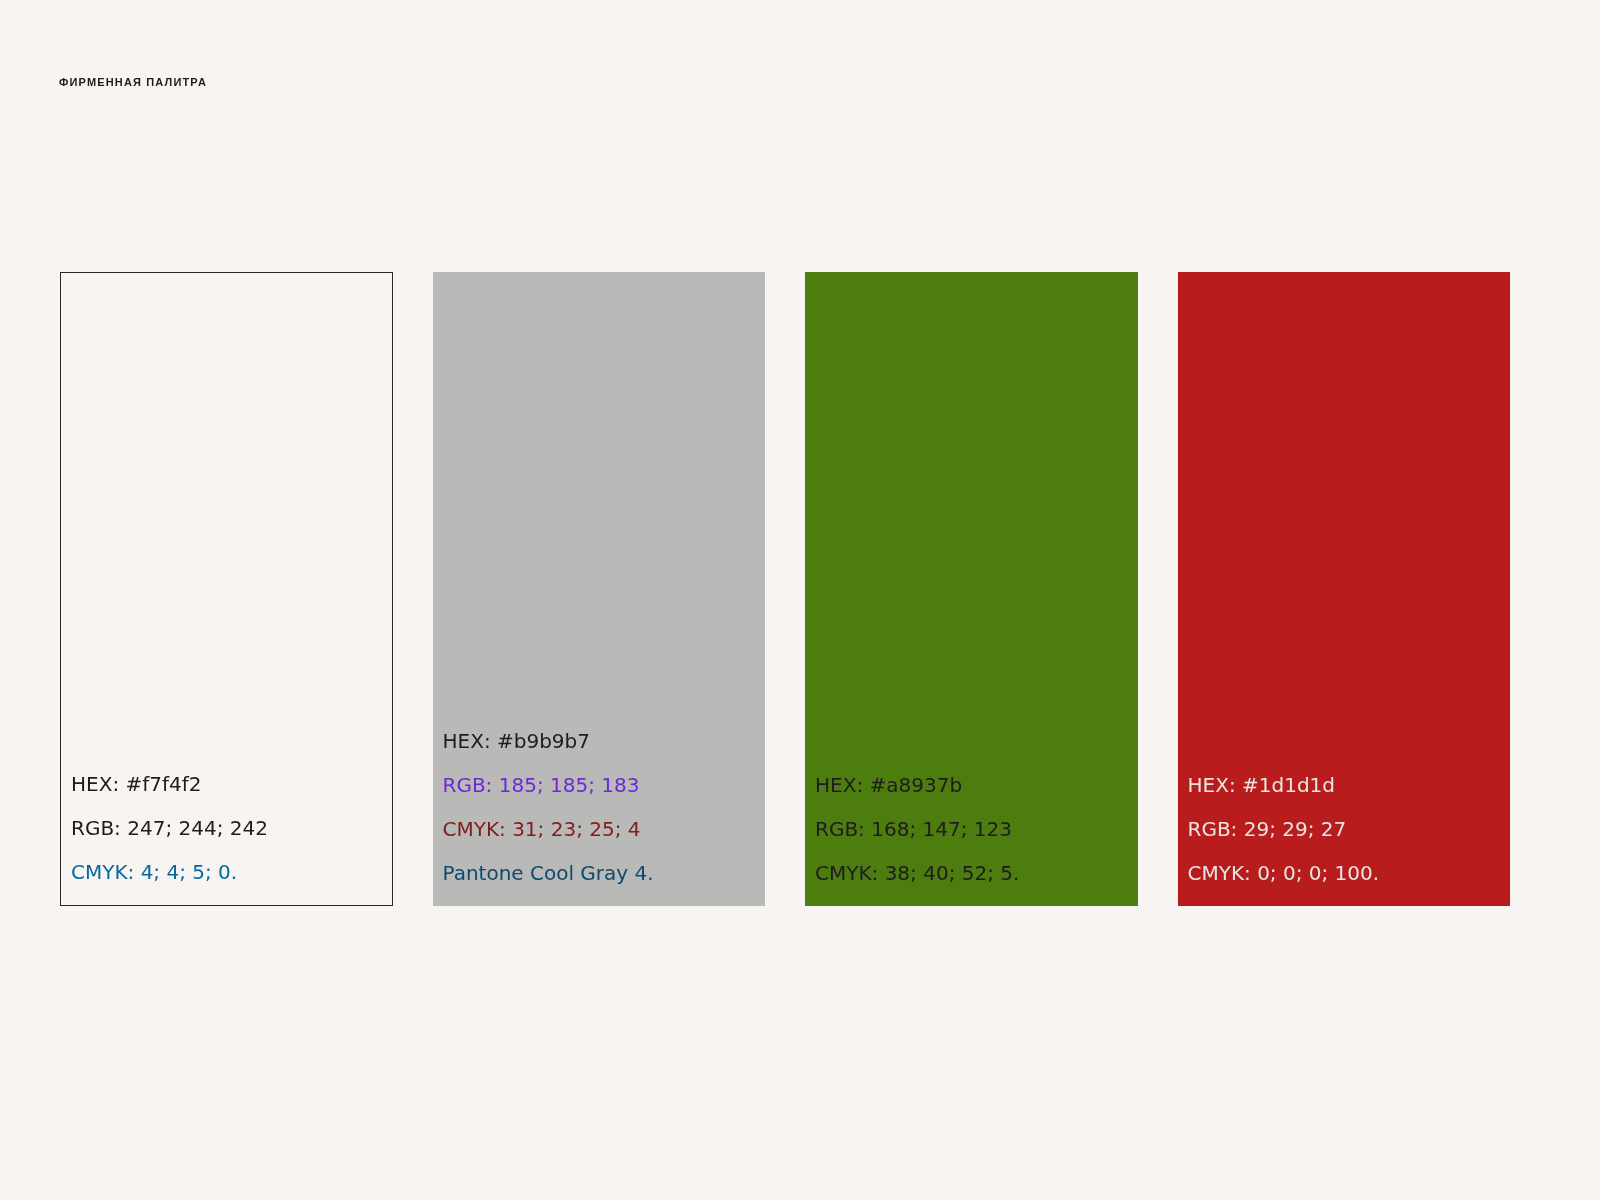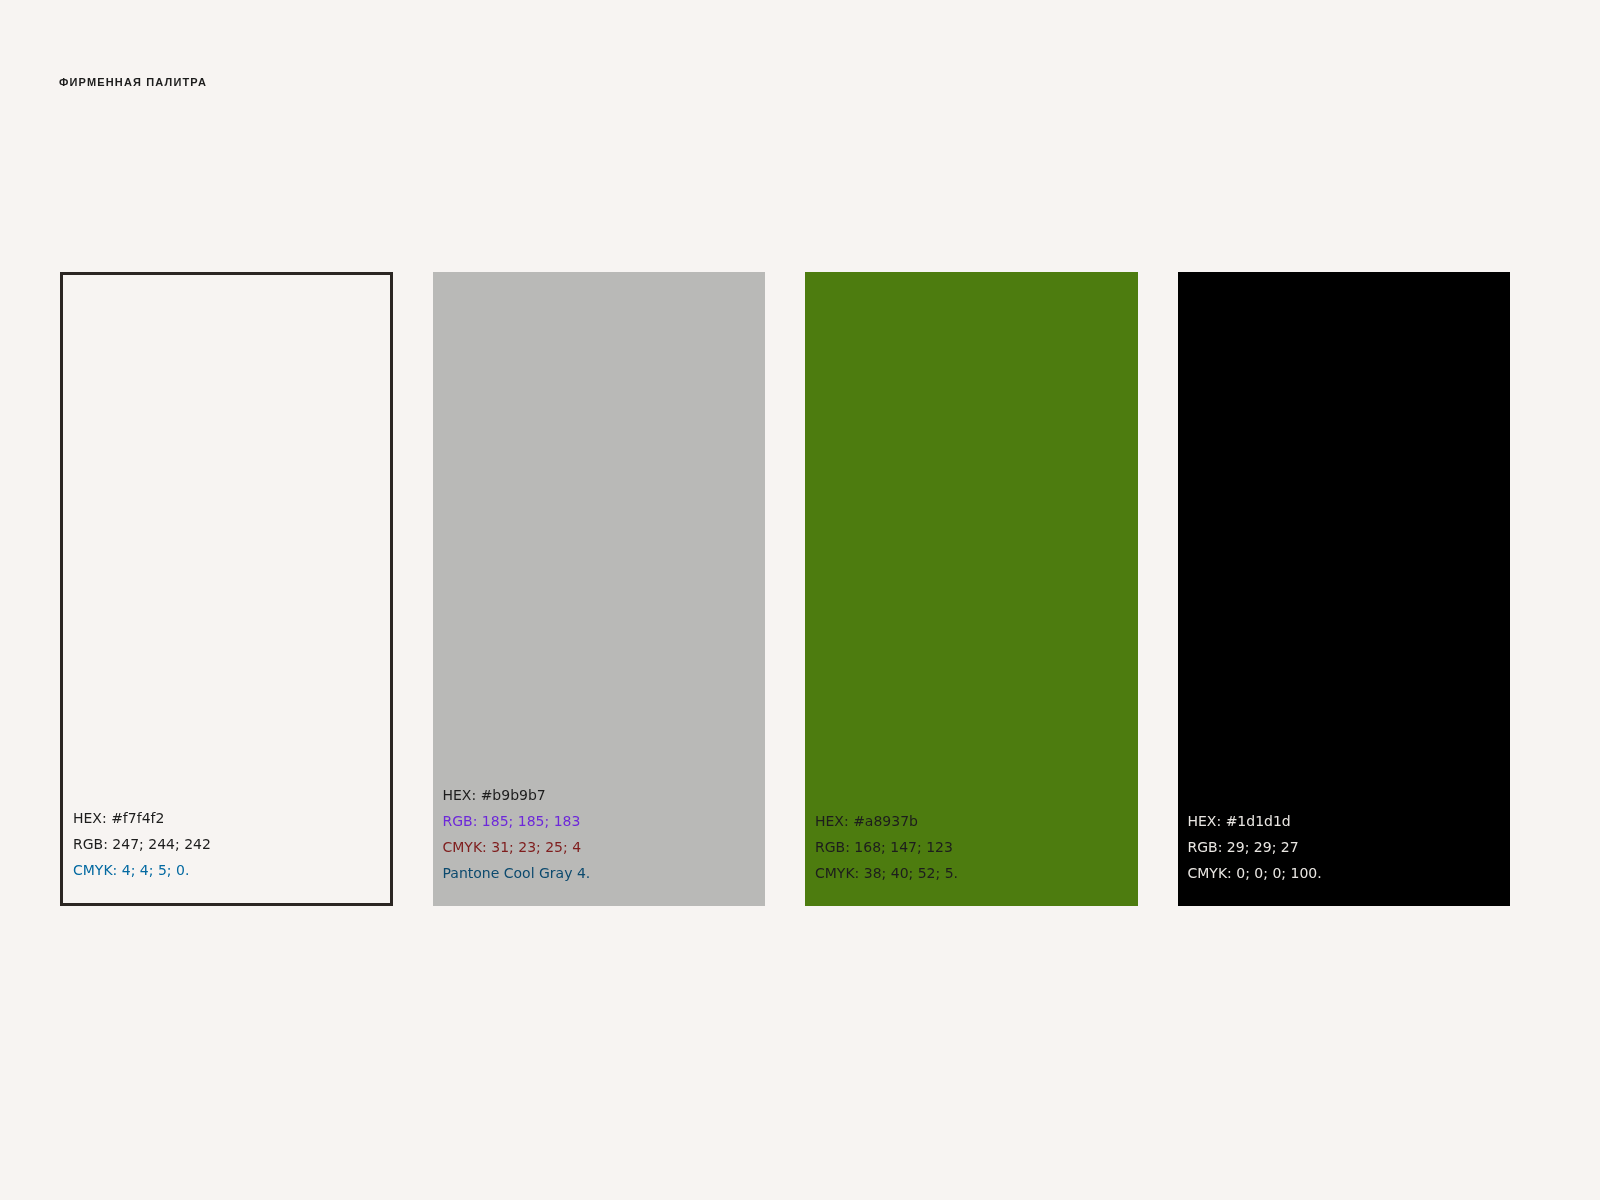--- a/index.html
+++ b/index.html
@@ -42,33 +42,34 @@
     width: 333px;
     height: 634px;
     box-sizing: border-box;
     display: flex;
     flex-direction: column;
     justify-content: flex-end;
     padding: 0 0 20px 10px;
   }
 
   .swatch.outlined {
-    border: 3px solid #c2410c;
+    border: 1px solid #c2410c;
   }
 
   .swatch-lines {
     display: block;
   }
 
   .swatch-line {
-    font-size: 14px;
+    font-size: 20px;
     line-height: 26px;
     color: #1d1d1d;
     white-space: nowrap;
     font-family: "DejaVu Sans", sans-serif;
+    margin-top: 18px;
   }
 
   .swatch.dark .swatch-line {
     color: #e9e6e2;
   }
 </style>
 </head>
 <body style="background: rgb(247, 244, 242);">
 
 <div id="page-title">ФИРМЕННАЯ ПАЛИТРА</div>
@@ -89,20 +90,20 @@
         <div class="swatch-line" style="color: #0c4a6e;">Pantone Cool Gray 4.</div>
       </div>
     </div>
     <div class="swatch" style="background: #4d7c0f;">
       <div class="swatch-lines">
         <div class="swatch-line" style="color: rgb(29, 29, 29);">HEX: #a8937b</div>
         <div class="swatch-line" style="color: rgb(29, 29, 29);">RGB: 168; 147; 123</div>
         <div class="swatch-line" style="color: rgb(29, 29, 29);">CMYK: 38; 40; 52; 5.</div>
       </div>
     </div>
-    <div class="swatch dark" style="background: #000000; justify-content: flex-end;">
+    <div class="swatch dark" style="background: #b91c1c; justify-content: flex-end;">
       <div class="swatch-lines">
         <div class="swatch-line" style="color: rgb(233, 230, 226);">HEX: #1d1d1d</div>
         <div class="swatch-line" style="color: rgb(233, 230, 226);">RGB: 29; 29; 27</div>
         <div class="swatch-line" style="color: rgb(233, 230, 226);">CMYK: 0; 0; 0; 100.</div>
       </div>
     </div>
   </div>
 
 </body></html>

